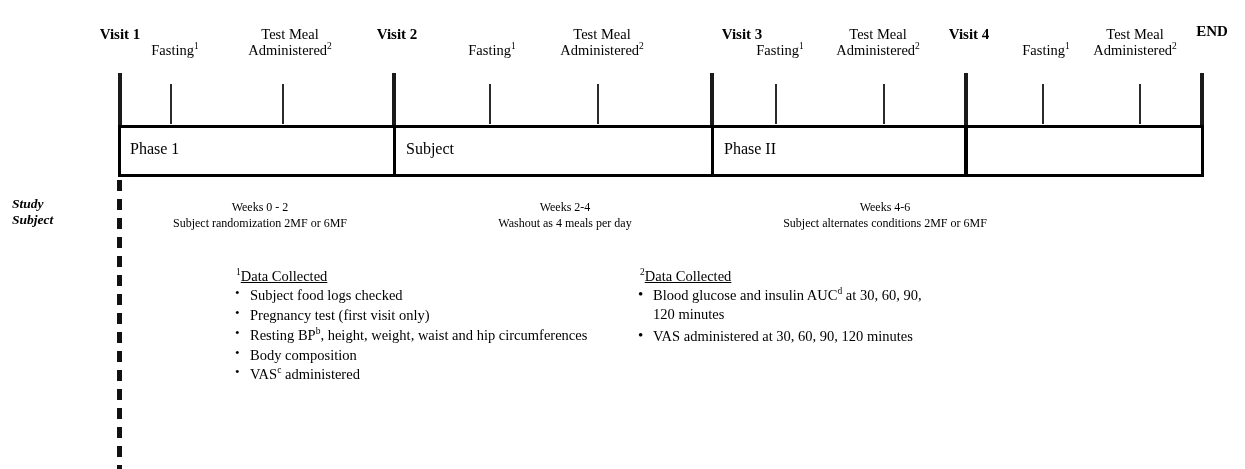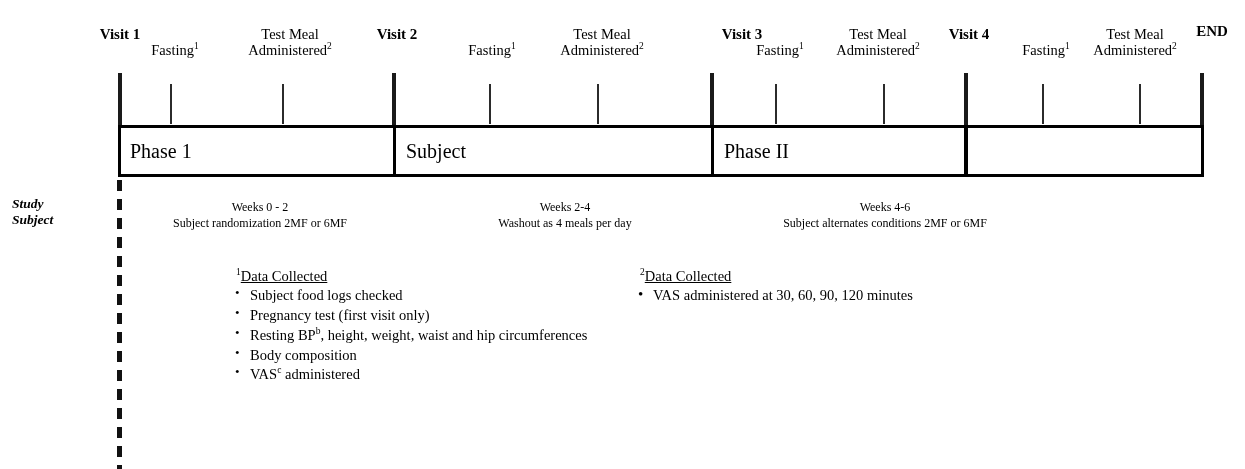--- a/index.html
+++ b/index.html
@@ -48,21 +48,21 @@
     background: #fff;
   }
   .phase-divider {
     position: absolute;
     top: -3px; bottom: -3px;
     background: #000;
   }
   .phase-label {
     position: absolute;
     top: 12px;
-    font-size: 20px;
+    font-size: 16px;
     white-space: nowrap;
   }
 
   
   #dashed-line {
     position: absolute;
     left: 117px; top: 180px;
     width: 5px; height: 289px;
     background: repeating-linear-gradient(
       to bottom,
@@ -227,18 +227,19 @@
           <li>Subject food logs checked</li>
           <li>Pregnancy test (first visit only)</li>
           <li>Resting BP<sup>b</sup>, height, weight, waist and hip circumferences</li>
           <li>Body composition</li>
           <li>VAS<sup>c</sup> administered</li>
         </ul>
       </div>
       <div class="data-panel" id="data-panel-2" style="left: 636px; top: 268px; width: 300px;">
         <div class="dc-title"><sup>2</sup><span class="u">Data Collected</span></div>
         <ul>
+          <li>Blood glucose and insulin AUC<sup>d</sup> at 30, 60, 90, 120 minutes</li>
           <li>VAS administered at 30, 60, 90, 120 minutes</li>
         </ul>
       </div>
     </div>
 
 </div>
 
 </body></html>

